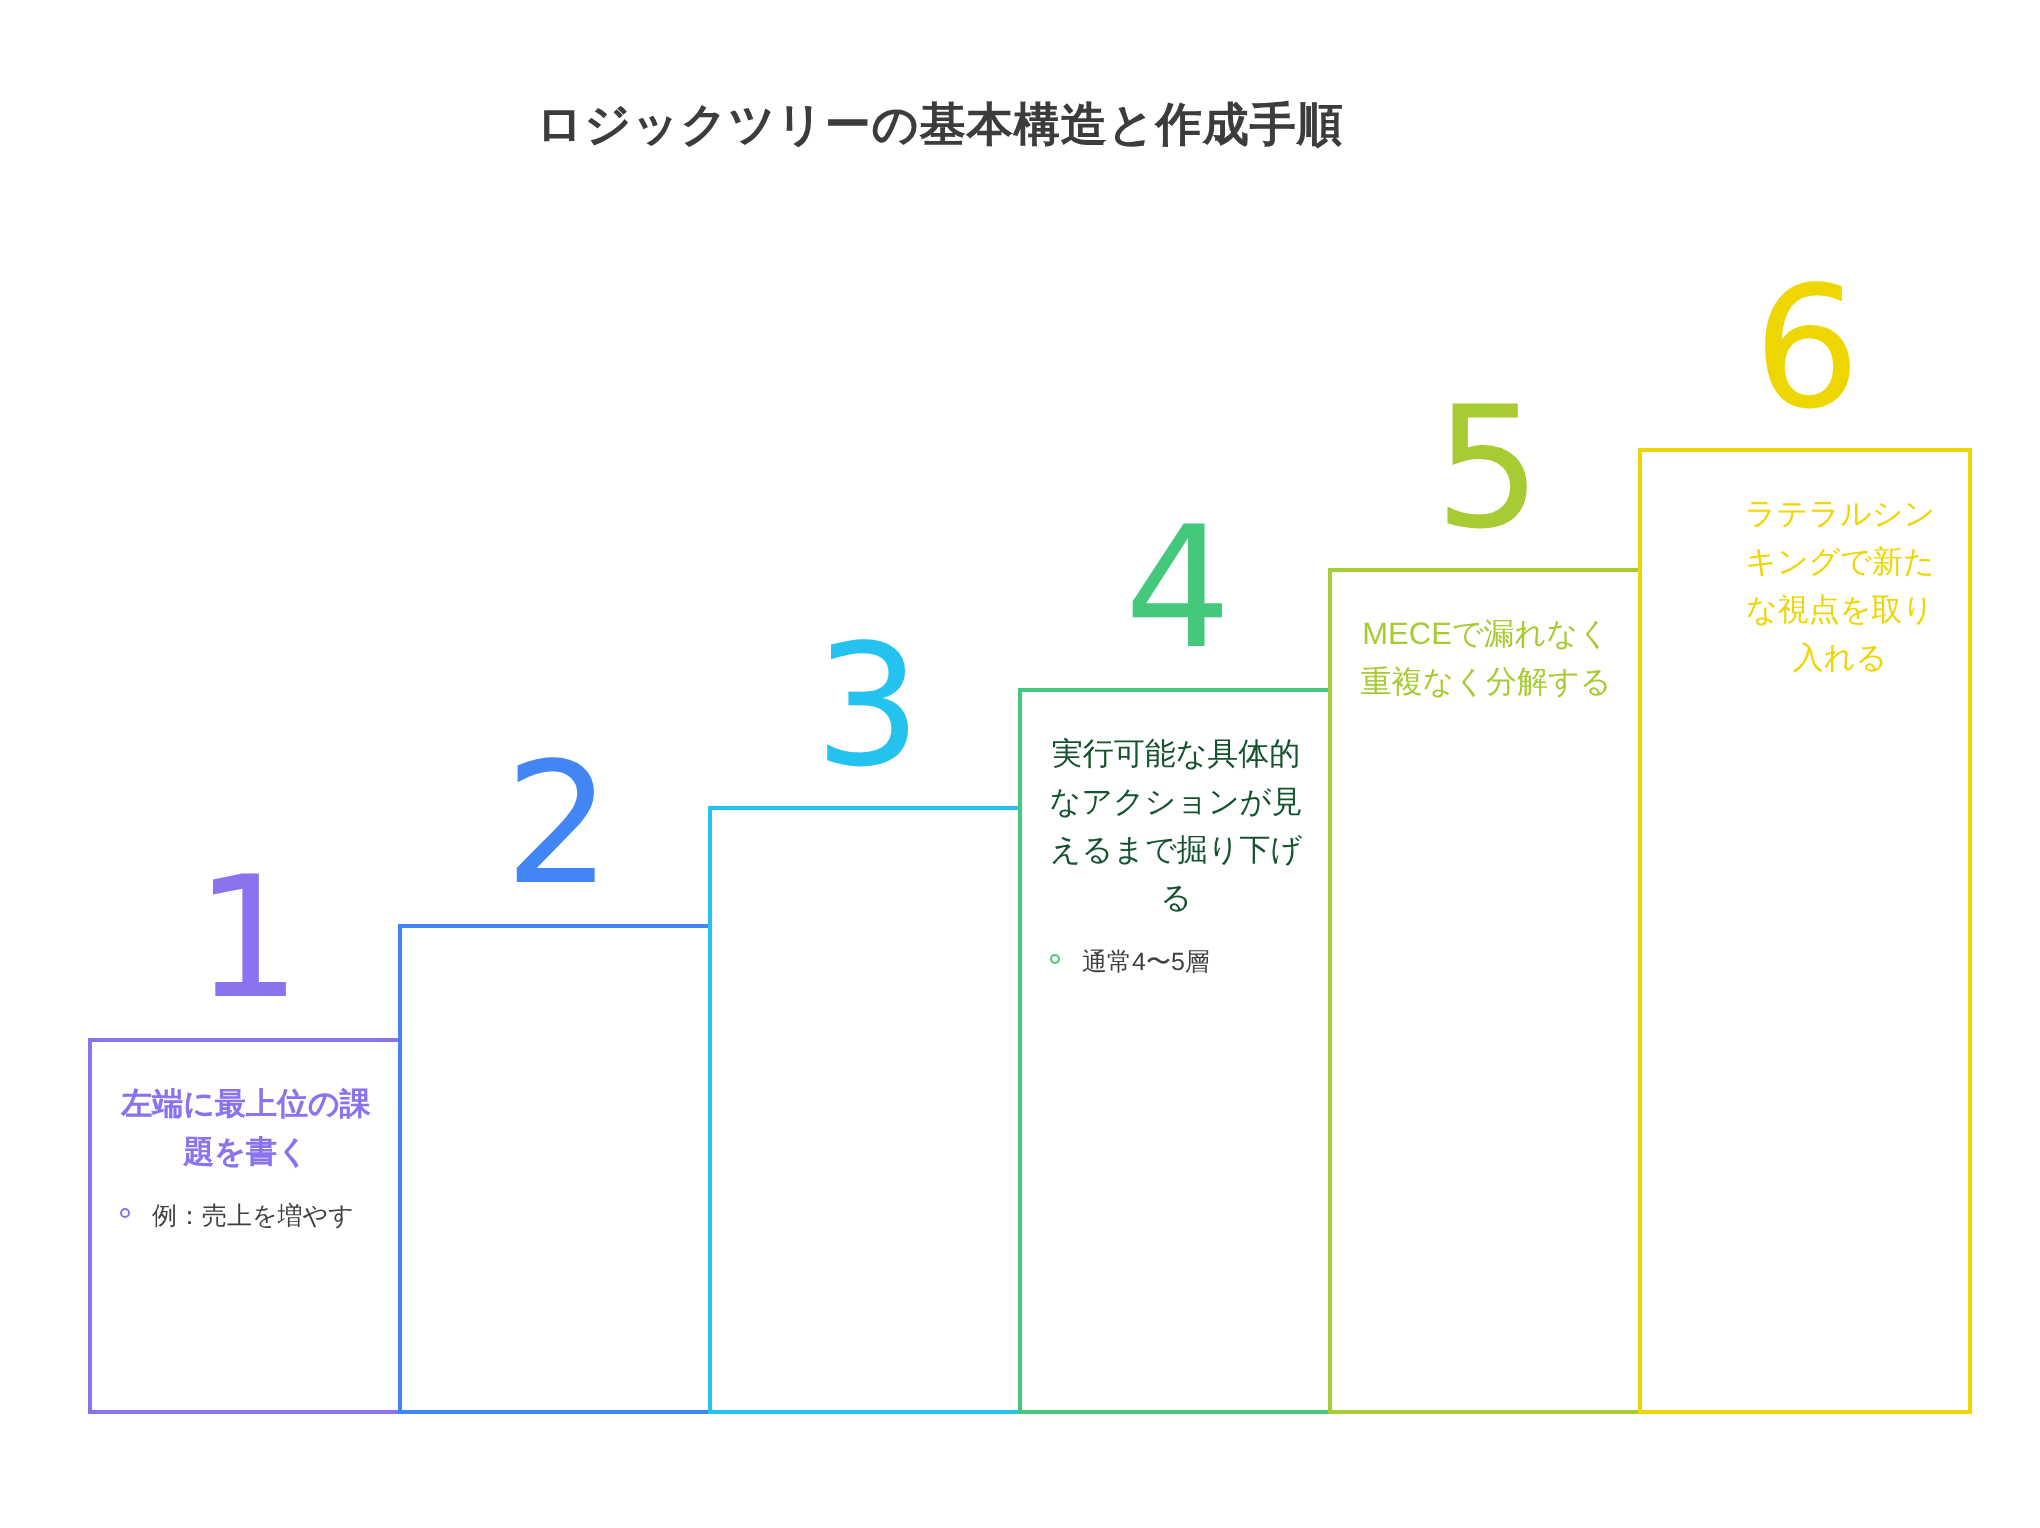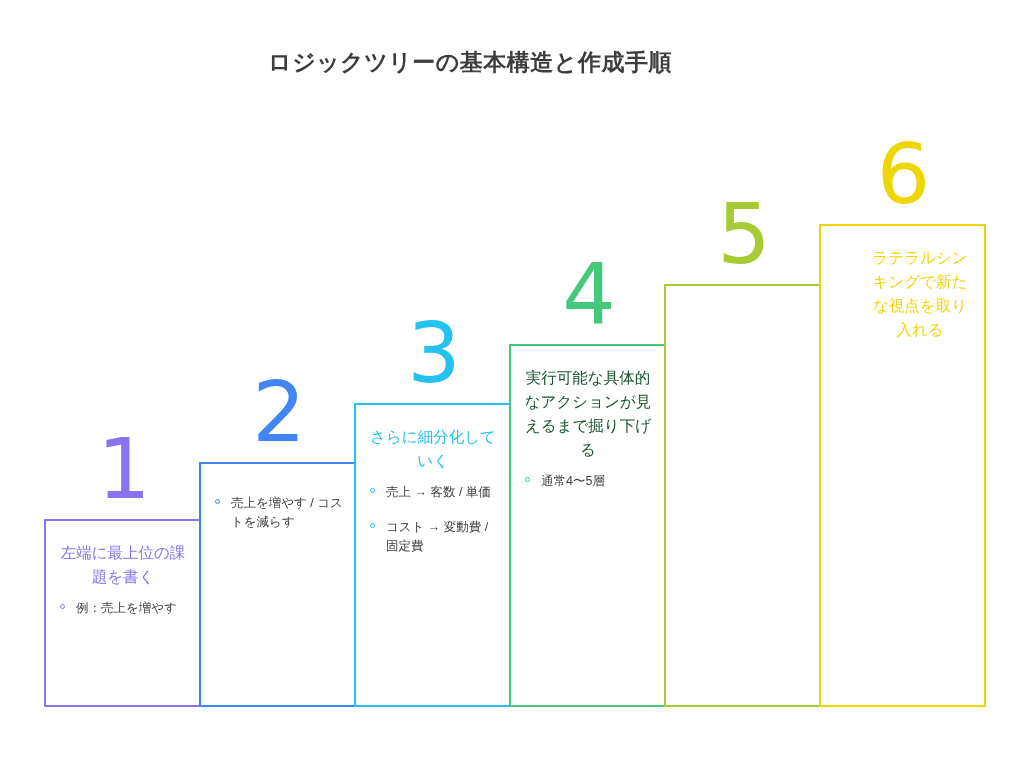--- a/index.html
+++ b/index.html
@@ -115,59 +115,52 @@
 </head>
 <body>
 
 <div id="page-title">ロジックツリーの基本構造と作成手順</div>
 
 <div id="staircase">
     <div class="step" style="left: 44px; top: 519px; width: 158px; height: 188px; z-index: 10;">
       <div class="step-number" style="color: rgb(139, 114, 239); top: -92px;">1</div>
       <div class="step-box" style="border-color: rgb(139, 114, 239);"></div>
       <div class="step-content">
-        <div class="step-heading" style="color: rgb(139, 114, 239);">左端に最上位の課題を書く</div>
+        <div class="step-heading" style="color: rgb(139, 114, 239); font-weight: bold;">左端に最上位の課題を書く</div>
         <ul class="bullets">
           <li class="bullet-item"><span class="bullet-marker" style="border-color: rgb(139, 114, 239);"></span><span>例：売上を増やす</span></li>
         </ul>
       </div>
     </div>
     <div class="step" style="left: 199px; top: 462px; width: 158px; height: 245px; z-index: 11;">
       <div class="step-number" style="color: rgb(66, 133, 244); top: -92px;">2</div>
       <div class="step-box" style="border-color: rgb(66, 133, 244);"></div>
       <div class="step-content">
-        <ul class="bullets">
-          <li class="bullet-item"><span class="bullet-marker" style="border-color: rgb(66, 133, 244);"></span><span>売上を増やす / コストを減らす</span></li>
-        </ul>
       </div>
     </div>
     <div class="step" style="left: 354px; top: 403px; width: 158px; height: 304px; z-index: 12;">
       <div class="step-number" style="color: rgb(36, 194, 238); top: -92px;">3</div>
       <div class="step-box" style="border-color: rgb(36, 194, 238);"></div>
-      <div class="step-content">
-        <div class="step-heading" style="color: rgb(36, 194, 238);">さらに細分化していく</div>
-        <ul class="bullets">
-          <li class="bullet-item"><span class="bullet-marker" style="border-color: rgb(36, 194, 238);"></span><span>売上 → 客数 / 単価</span></li>
-          <li class="bullet-item"><span class="bullet-marker" style="border-color: rgb(36, 194, 238);"></span><span>コスト → 変動費 / 固定費</span></li>
-        </ul>
-      </div>
     </div>
     <div class="step" style="left: 509px; top: 344px; width: 158px; height: 363px; z-index: 13;">
       <div class="step-number" style="color: rgb(68, 201, 124); top: -92px;">4</div>
       <div class="step-box" style="border-color: rgb(68, 201, 124);"></div>
       <div class="step-content">
         <div class="step-heading" style="color: #14532d;">実行可能な具体的なアクションが見えるまで掘り下げる</div>
         <ul class="bullets">
           <li class="bullet-item"><span class="bullet-marker" style="border-color: rgb(68, 201, 124);"></span><span>通常4〜5層</span></li>
         </ul>
       </div>
     </div>
     <div class="step" style="left: 664px; top: 284px; width: 158px; height: 423px; z-index: 14;">
       <div class="step-number" style="color: rgb(167, 203, 51); top: -92px;">5</div>
       <div class="step-box" style="border-color: rgb(167, 203, 51);"></div>
+      <div class="step-content">
+        <div class="step-heading" style="color: rgb(167, 203, 51);">MECEで漏れなく重複なく分解する</div>
+      </div>
     </div>
     <div class="step" style="left: 819px; top: 224px; width: 167px; height: 483px; z-index: 15;">
       <div class="step-number" style="color: rgb(238, 214, 0); top: -92px;">6</div>
       <div class="step-box" style="border-color: rgb(238, 214, 0);"></div>
       <div class="step-content">
         <div class="step-heading" style="color: rgb(238, 214, 0); margin-left: 35px;">ラテラルシンキングで新たな視点を取り入れる</div>
       </div>
     </div>
   </div>
 

